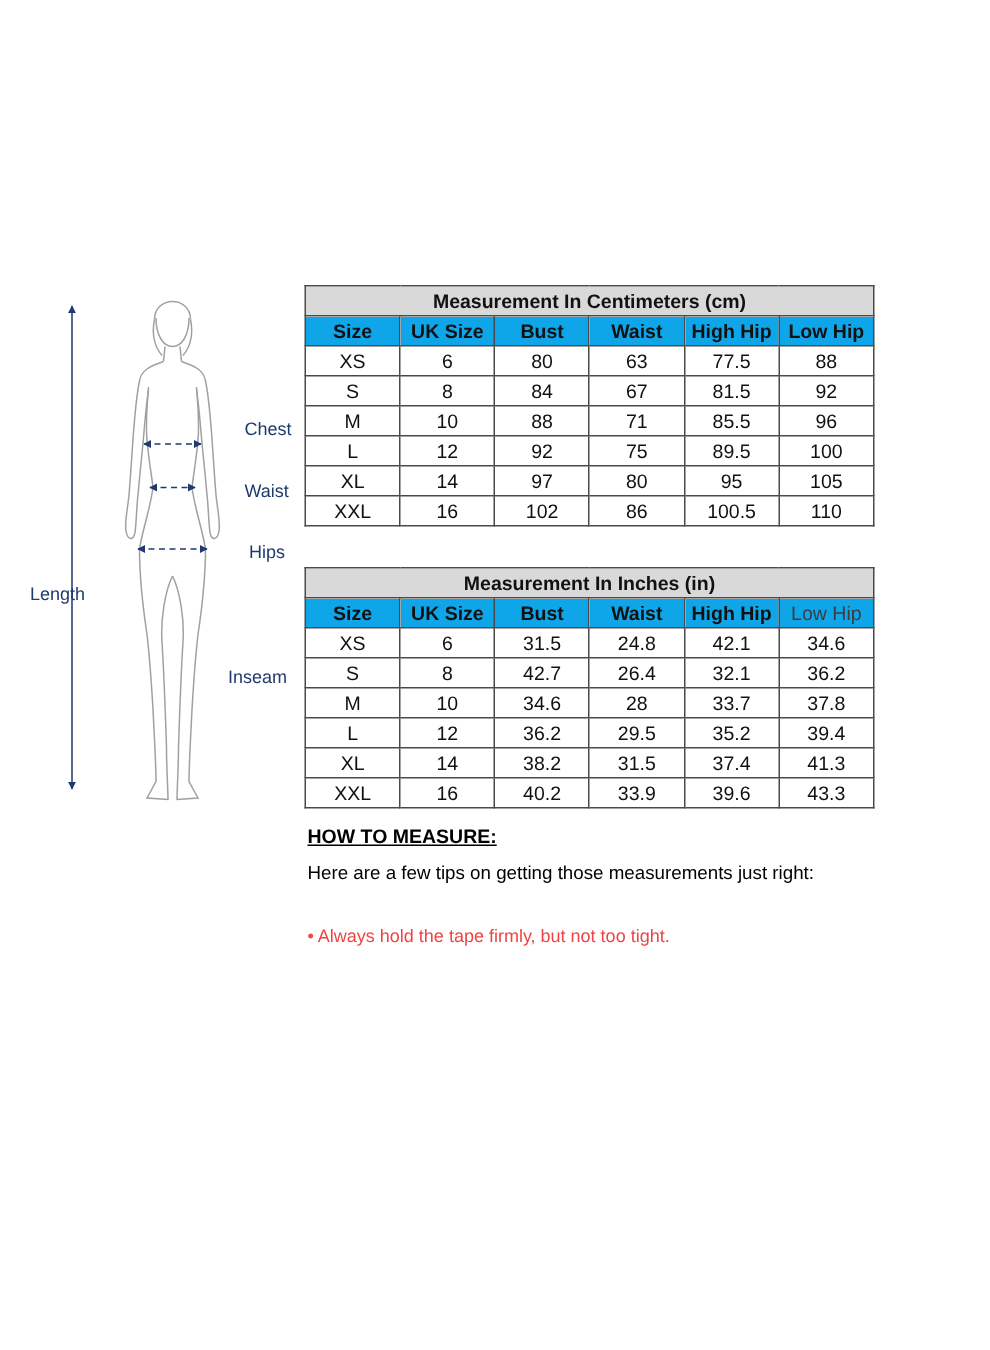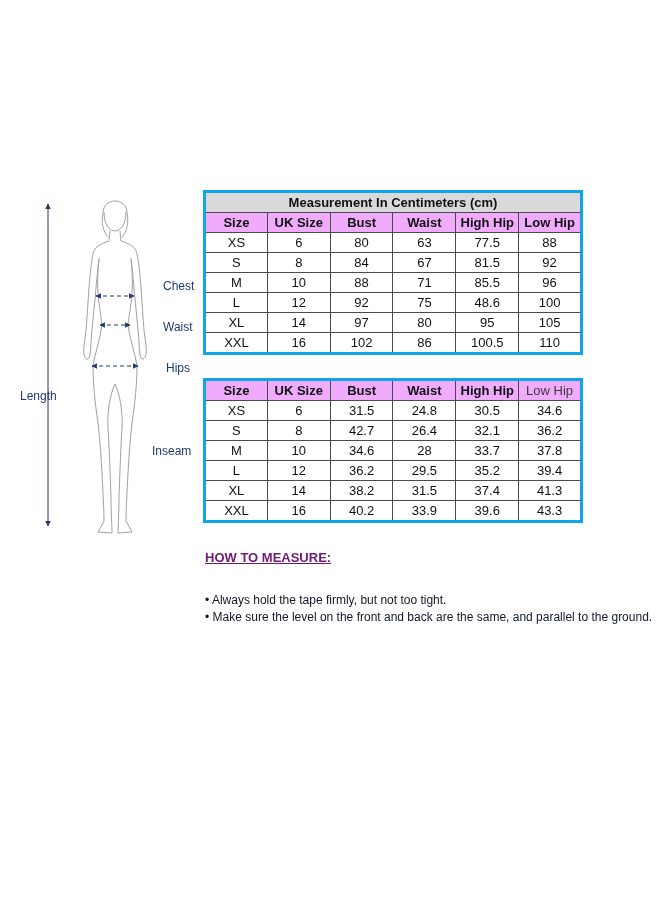--- a/index.html
+++ b/index.html
@@ -19,45 +19,45 @@
   .lbl-length{left:20px;top:202px;}
   .lbl-chest{left:163px;top:92px;}
   .lbl-waist{left:163px;top:133px;}
   .lbl-hips{left:166px;top:174px;text-align:right;}
   .lbl-inseam{left:152px;top:257px;}
 
   
   .size-table{
     position:absolute;left:203px;width:380px;
     border-collapse:collapse;table-layout:fixed;
-    border:3px solid #0ea5e9;background:#fff;
+    border:1px solid #0ea5e9;background:#fff;
   }
   .table-cm{top:190px;}
   .table-in{top:378px;}
   .size-table th,.size-table td{
     border:1px solid #4a4a4a;text-align:center;vertical-align:middle;
     font-size:13px;padding:1px 2px;height:17px;overflow:hidden;white-space:nowrap;
   }
   .size-table .title-cell{
     background:var(--table-header-bg,#d9d9d9);
     font-weight:bold;font-size:13px;
   }
-  .size-table tr.cols th{font-weight:bold;background:#f0abfc;}
+  .size-table tr.cols th{font-weight:bold;background:#0ea5e9;}
   .size-table td{font-weight:normal;}
   
   .table-in tr.cols th:last-child{font-weight:normal;color:#3c3c3c;}
 
   
   .howto{position:absolute;left:205px;top:550px;width:450px;}
   .howto h3{
     margin:0;font-size:13px;font-weight:bold;
-    text-decoration:underline;color:#701a75;
+    text-decoration:underline;color:#000000;
   }
   .howto .intro{margin:10px 0 0 0;font-size:12.5px;color:#000;}
-  .tips{list-style:none;margin:27px 0 0 0;padding:0;font-size:12px;color:#0f172a;}
+  .tips{list-style:none;margin:27px 0 0 0;padding:0;font-size:12px;color:#ef4444;}
   .tips li{margin:0;line-height:17px;white-space:nowrap;}
   .tips li::before{content:"\2022  ";}
 </style>
 </head>
 <body>
 
 <div class="page">
 
   <div class="figure-area">
     <svg width="205" height="365" viewBox="0 0 205 365">
@@ -136,21 +136,21 @@
           <td>88</td>
           <td>71</td>
           <td>85.5</td>
           <td>96</td>
         </tr>
         <tr>
           <td>L</td>
           <td>12</td>
           <td>92</td>
           <td>75</td>
-          <td>48.6</td>
+          <td>89.5</td>
           <td>100</td>
         </tr>
         <tr>
           <td>XL</td>
           <td>14</td>
           <td>97</td>
           <td>80</td>
           <td>95</td>
           <td>105</td>
         </tr>
@@ -160,36 +160,39 @@
           <td>102</td>
           <td>86</td>
           <td>100.5</td>
           <td>110</td>
         </tr>
       </tbody>
   </table>
 
   <table class="size-table table-in">
     <thead>
+      <tr>
+        <th class="title-cell" colspan="6">Measurement In Inches (in)</th>
+      </tr>
       <tr class="cols">
           <th>Size</th>
           <th>UK Size</th>
           <th>Bust</th>
           <th>Waist</th>
           <th>High Hip</th>
           <th>Low Hip</th>
         </tr>
     </thead>
     <tbody>
         <tr>
           <td>XS</td>
           <td>6</td>
           <td>31.5</td>
           <td>24.8</td>
-          <td>30.5</td>
+          <td>42.1</td>
           <td>34.6</td>
         </tr>
         <tr>
           <td>S</td>
           <td>8</td>
           <td>42.7</td>
           <td>26.4</td>
           <td>32.1</td>
           <td>36.2</td>
         </tr>
@@ -223,19 +226,19 @@
           <td>40.2</td>
           <td>33.9</td>
           <td>39.6</td>
           <td>43.3</td>
         </tr>
       </tbody>
   </table>
 
   <div class="howto">
     <h3>HOW TO MEASURE:</h3>
+    <p class="intro">Here are a few tips on getting those measurements just right:</p>
     <ul class="tips">
         <li>Always hold the tape firmly, but not too tight.</li>
-        <li>Make sure the level on the front and back are the same, and parallel to the ground.</li>
       </ul>
   </div>
 
 </div>
 
 </body></html>

